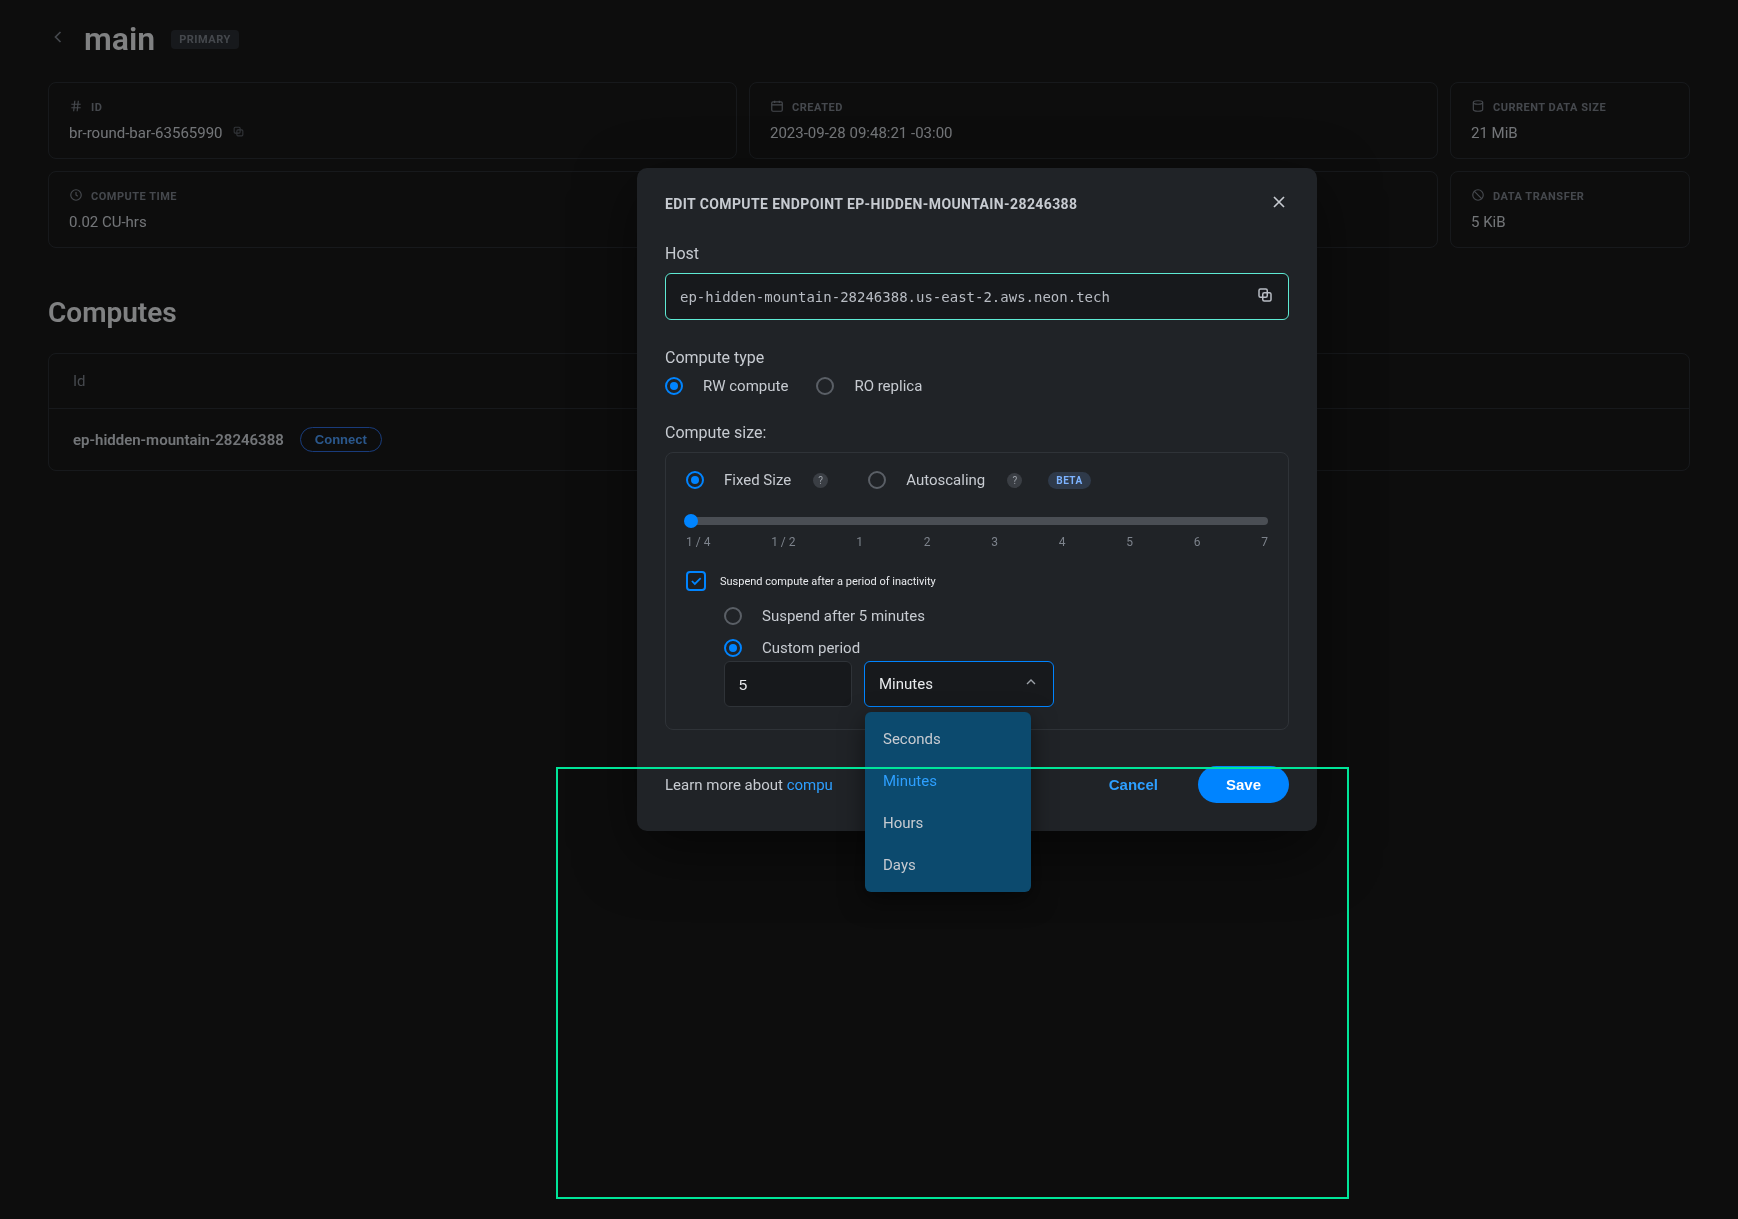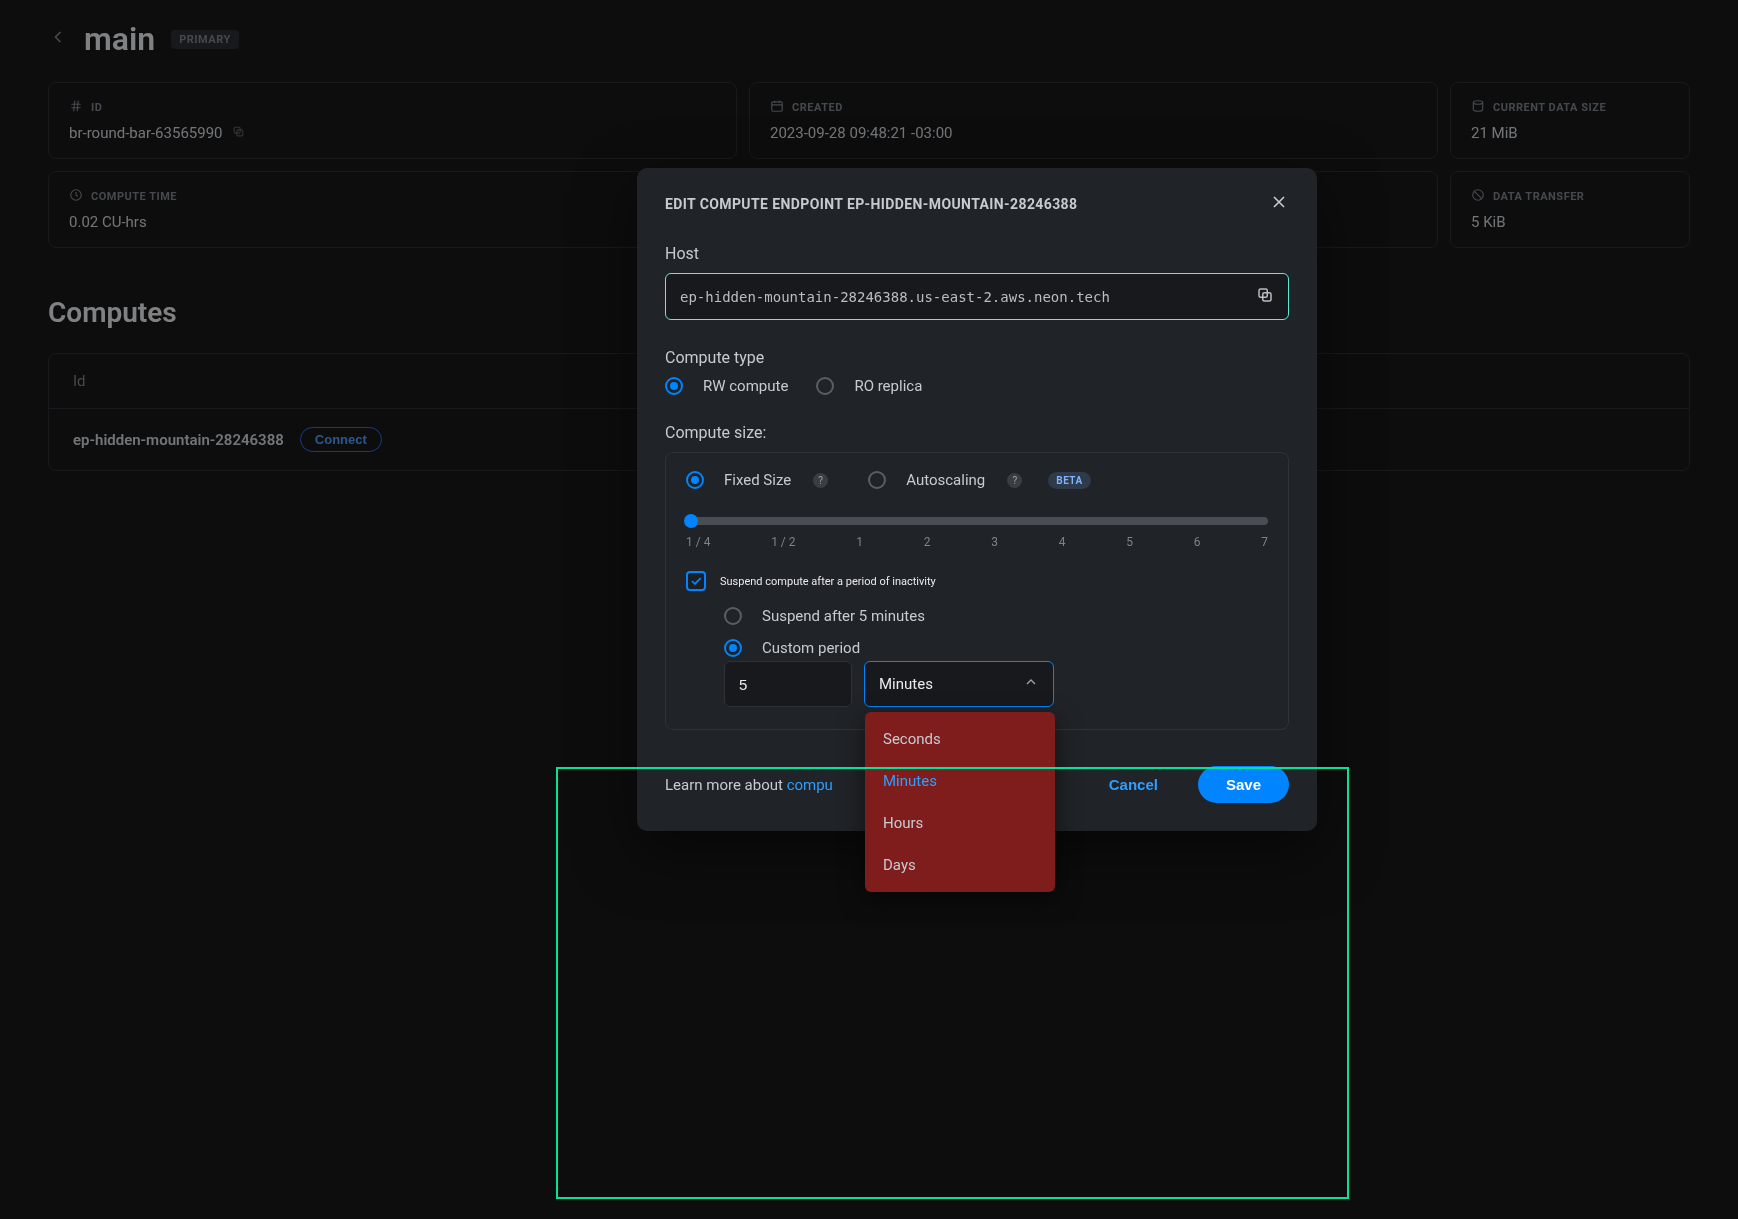--- a/index.html
+++ b/index.html
@@ -311,22 +311,22 @@
     display: flex;
     justify-content: space-between;
     align-items: center;
     position: relative;
   }
   .select-box .chev { color: #9ca1a8; }
   .dropdown {
     position: absolute;
     top: 50px;
     left: 0;
-    width: 190px;
-    background: #7f1d1d;
+    width: 166px;
+    background: #0c4a6e;
     border-radius: 6px;
     padding: 6px 0;
     box-shadow: 0 8px 24px rgba(0,0,0,0.5);
     z-index: 50;
   }
   .dropdown-item {
     padding: 12px 18px;
     font-size: 15px;
     color: #c7cbd1;
   }

